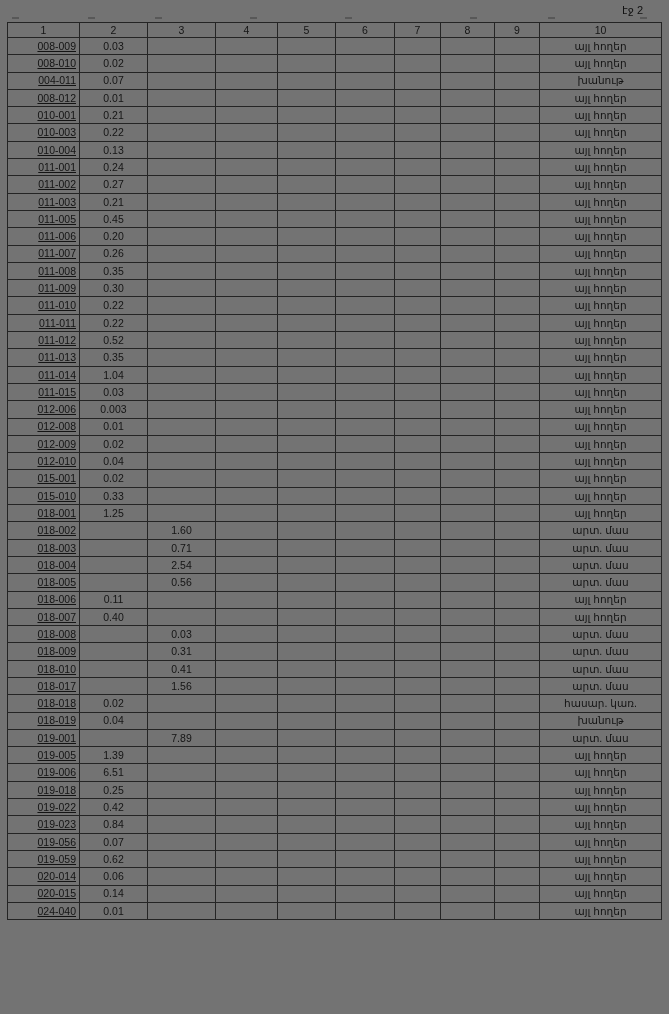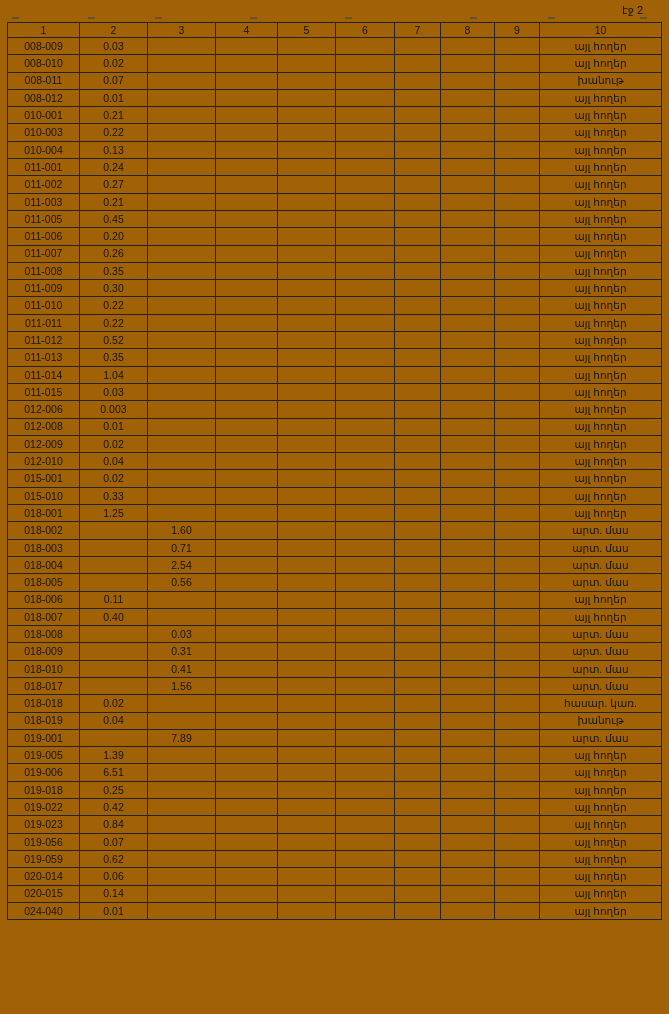--- a/index.html
+++ b/index.html
@@ -1,21 +1,21 @@
 <!DOCTYPE html>
 <html><head>
 <meta charset="utf-8">
 <style>
   * { margin:0; padding:0; box-sizing:border-box; }
   html, body { background:#d8d8d8; }
   .page {
     position:relative;
     width:669px; height:1014px;
     margin:0 auto;
-    background:#a16207;
+    background:#737373;
     font-family:"Liberation Sans","DejaVu Sans",sans-serif;
     color:#161616;
     overflow:hidden;
   }
   .page-label {
     position:absolute; top:4px; right:26px;
     font-size:11px; color:#111;
   }
   table.grid {
     position:absolute; top:22px; left:7px;
@@ -31,21 +31,21 @@
     overflow:hidden;
     white-space:nowrap;
     color:#141414;
   }
   .grid thead th {
     font-weight:normal;
     text-align:center;
     height:15px;
   }
   .grid tbody td { height:17.3px; }
-  td.c1  { text-align:center; }
+  td.c1  { text-align:right;text-decoration:underline; }
   td.c2, td.c3 { text-align:center; }
   td.c10 { text-align:center; }
   
   .artifact {
     position:absolute; top:17px;
     width:7px; height:2px;
     background:#4a4a4a; opacity:.65;
   }
   .a1{left:12px;} .a2{left:88px;} .a3{left:155px;} .a4{left:250px;}
   .a5{left:345px;} .a6{left:470px;} .a7{left:548px;} .a8{left:640px;}
@@ -112,21 +112,21 @@
           <td class="c3"></td>
           <td class="c4"></td>
           <td class="c5"></td>
           <td class="c6"></td>
           <td class="c7"></td>
           <td class="c8"></td>
           <td class="c9"></td>
           <td class="c10">այլ հողեր</td>
         </tr>
         <tr>
-          <td class="c1">008-011</td>
+          <td class="c1">004-011</td>
           <td class="c2">0.07</td>
           <td class="c3"></td>
           <td class="c4"></td>
           <td class="c5"></td>
           <td class="c6"></td>
           <td class="c7"></td>
           <td class="c8"></td>
           <td class="c9"></td>
           <td class="c10">խանութ</td>
         </tr>

